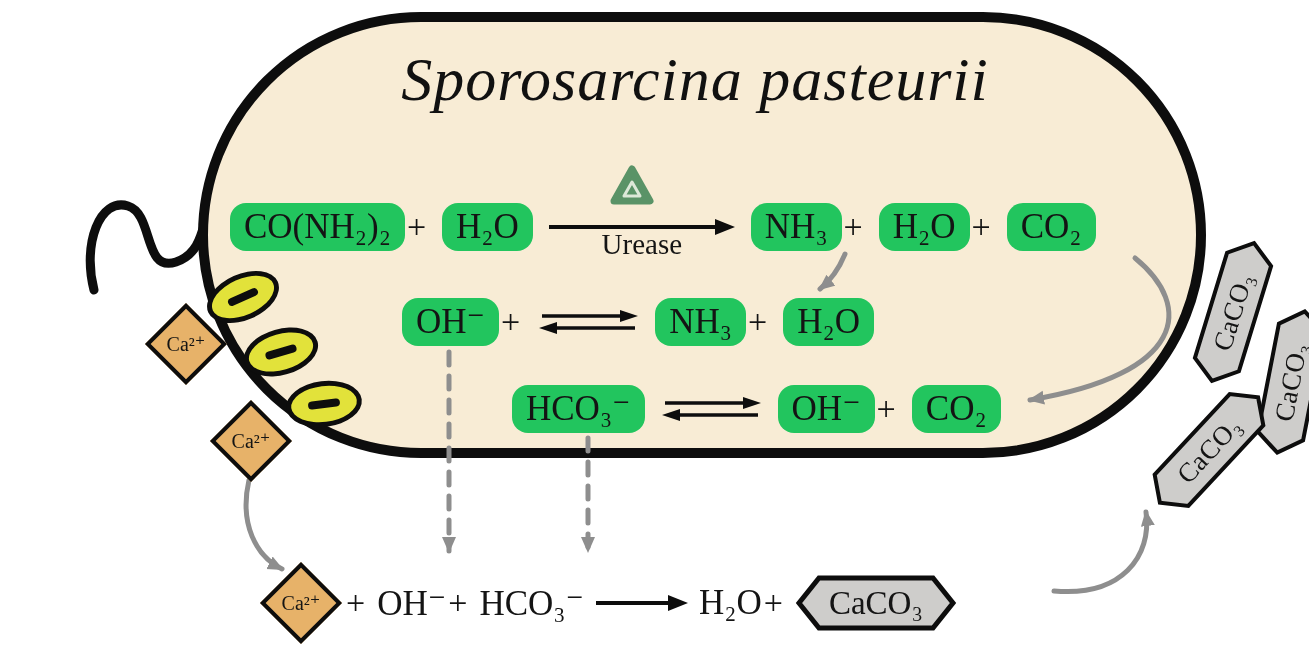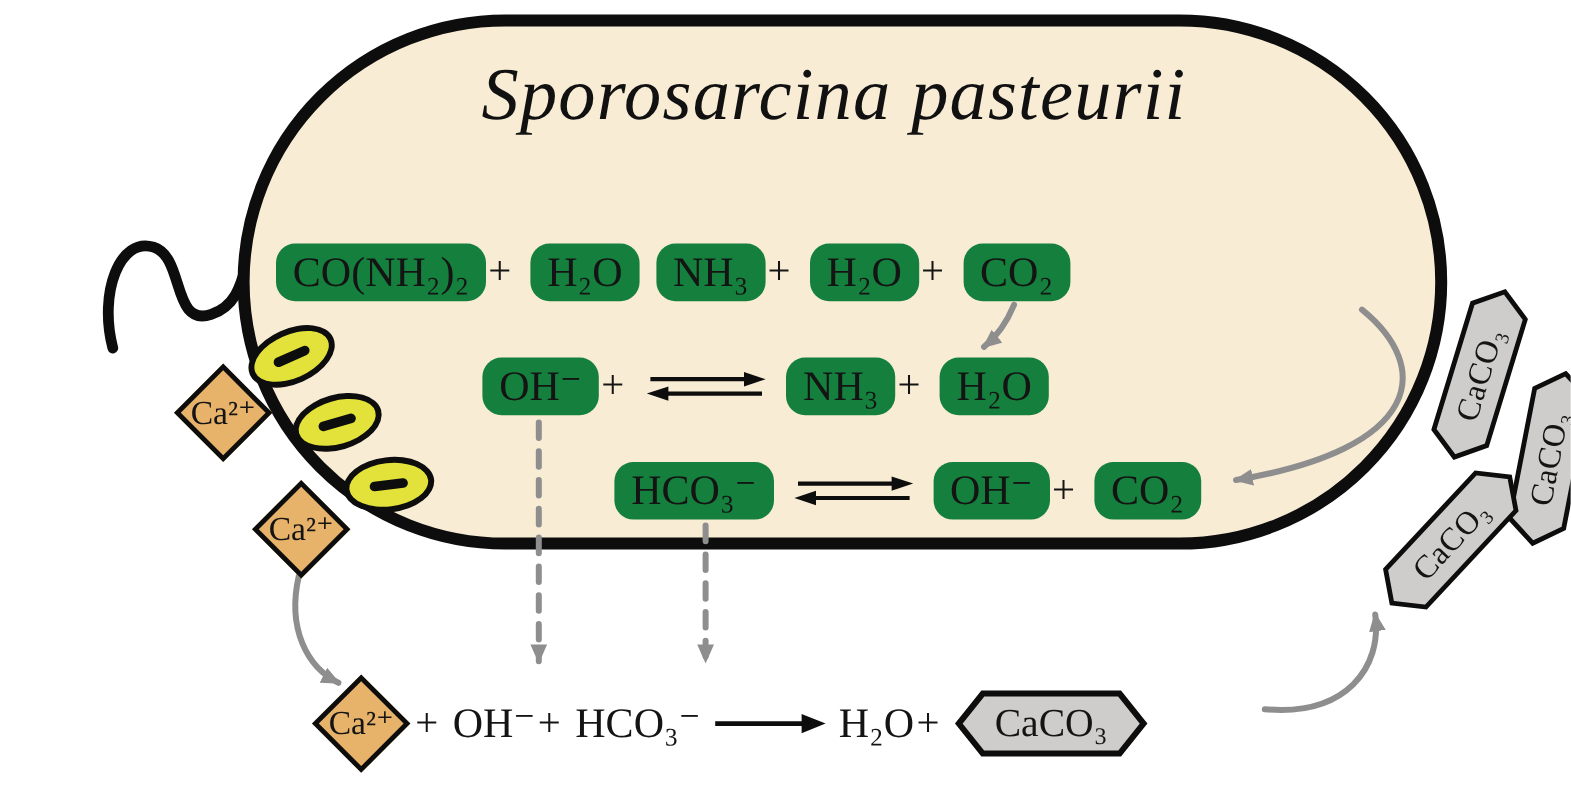--- a/index.html
+++ b/index.html
@@ -13,32 +13,32 @@
     position:absolute; left:198px; top:12px; width:1008px; height:446px;
     background:#f8ecd5; border:10px solid #0d0d0d; border-radius:223px; z-index:1;
   }
   .title {
     position:absolute; left:330px; top:44px; width:730px; text-align:center;
     font-style:italic; font-size:62px; letter-spacing:1px; z-index:3; color:#111;
   }
   .rxn { position:absolute; display:flex; align-items:center; z-index:3; }
   .gap14 > * + * { margin-left:14px; }
   .gap10 > * + * { margin-left:10px; }
-  .pill { background:#15803d; border-radius:16px; padding:2px 14px; font-size:35px; line-height:1.25; white-space:nowrap; }
+  .pill { background:#22c55e; border-radius:16px; padding:2px 14px; font-size:35px; line-height:1.25; white-space:nowrap; }
   .op { font-size:34px; margin:0 2px; }
   .plain { font-size:35px; white-space:nowrap; }
   svg.flexicon { flex:0 0 auto; }
   .arrowblock { position:relative; width:190px; height:50px; flex:0 0 auto; }
   .arrowblock svg.main { position:absolute; left:0; top:0; }
   .enzyme-triangle { position:absolute; left:62px; top:-38px; }
   .enzyme-label { position:absolute; left:0; top:26px; width:100%; text-align:center; font-size:29px; }
   .diamond-wrap { position:relative; width:86px; height:86px; flex:0 0 auto; z-index:3; }
   .diamond-wrap.abs { position:absolute; }
   .diamond { position:absolute; left:14px; top:14px; width:58px; height:58px; background:#e7b269; border:4px solid #0d0d0d; transform:rotate(45deg); }
-  .diamond-label { position:absolute; inset:0; display:flex; align-items:center; justify-content:center; font-size:28px; }
+  .diamond-label { position:absolute; inset:0; display:flex; align-items:center; justify-content:center; font-size:20px; }
   .hex-wrap { position:relative; width:162px; height:58px; flex:0 0 auto; }
   .hex-label { position:absolute; inset:0; display:flex; align-items:center; justify-content:center; font-size:33px; }
   .charge {
     position:absolute; width:76px; height:46px; background:#e2e23a; border:5px solid #0d0d0d;
     border-radius:50%; display:flex; align-items:center; justify-content:center; z-index:3;
   }
   .charge-bar { width:32px; height:8px; background:#0d0d0d; border-radius:4px; }
   .crystal { position:absolute; width:150px; height:52px; z-index:3; }
   .crystal .hex-label { font-size:27px; letter-spacing:0.5px; }
   .g { fill:none; stroke:#8e8e8e; stroke-width:5; stroke-linecap:round; }
@@ -69,20 +69,31 @@
     <path class="g" marker-end="url(#gh)" d="M249,480 C239,524 256,556 282,569"></path>
     <path class="g" marker-end="url(#gh)" d="M1054,591 C1122,597 1152,556 1146,512"></path>
   </svg>
 
   <div class="title">Sporosarcina pasteurii</div>
 
   <div class="rxn gap14" style="left:230px; top:202px; height:50px;">
     <span class="pill">CO(NH₂)₂</span>
     <span class="op">+</span>
     <span class="pill">H₂O</span>
+    <span class="arrowblock">
+      <svg class="main" width="190" height="50">
+        <line class="blk" x1="2" y1="25" x2="170" y2="25"></line>
+        <polygon points="168,17 188,25 168,33" fill="#0d0d0d"></polygon>
+      </svg>
+      <svg class="enzyme-triangle" width="46" height="42">
+        <path d="M23,5 L41,37 L5,37 Z" fill="#5a9367" stroke="#5a9367" stroke-width="7" stroke-linejoin="round"></path>
+        <path d="M23,18 L31,32 L15,32 Z" fill="none" stroke="#dce8d8" stroke-width="3" stroke-linejoin="round"></path>
+      </svg>
+      <span class="enzyme-label">Urease</span>
+    </span>
     <span class="pill">NH₃</span>
     <span class="op">+</span>
     <span class="pill">H₂O</span>
     <span class="op">+</span>
     <span class="pill">CO₂</span>
   </div>
 
   <div class="rxn gap14" style="left:402px; top:297px; height:50px;">
     <span class="pill">OH⁻</span>
     <span class="op">+</span>

